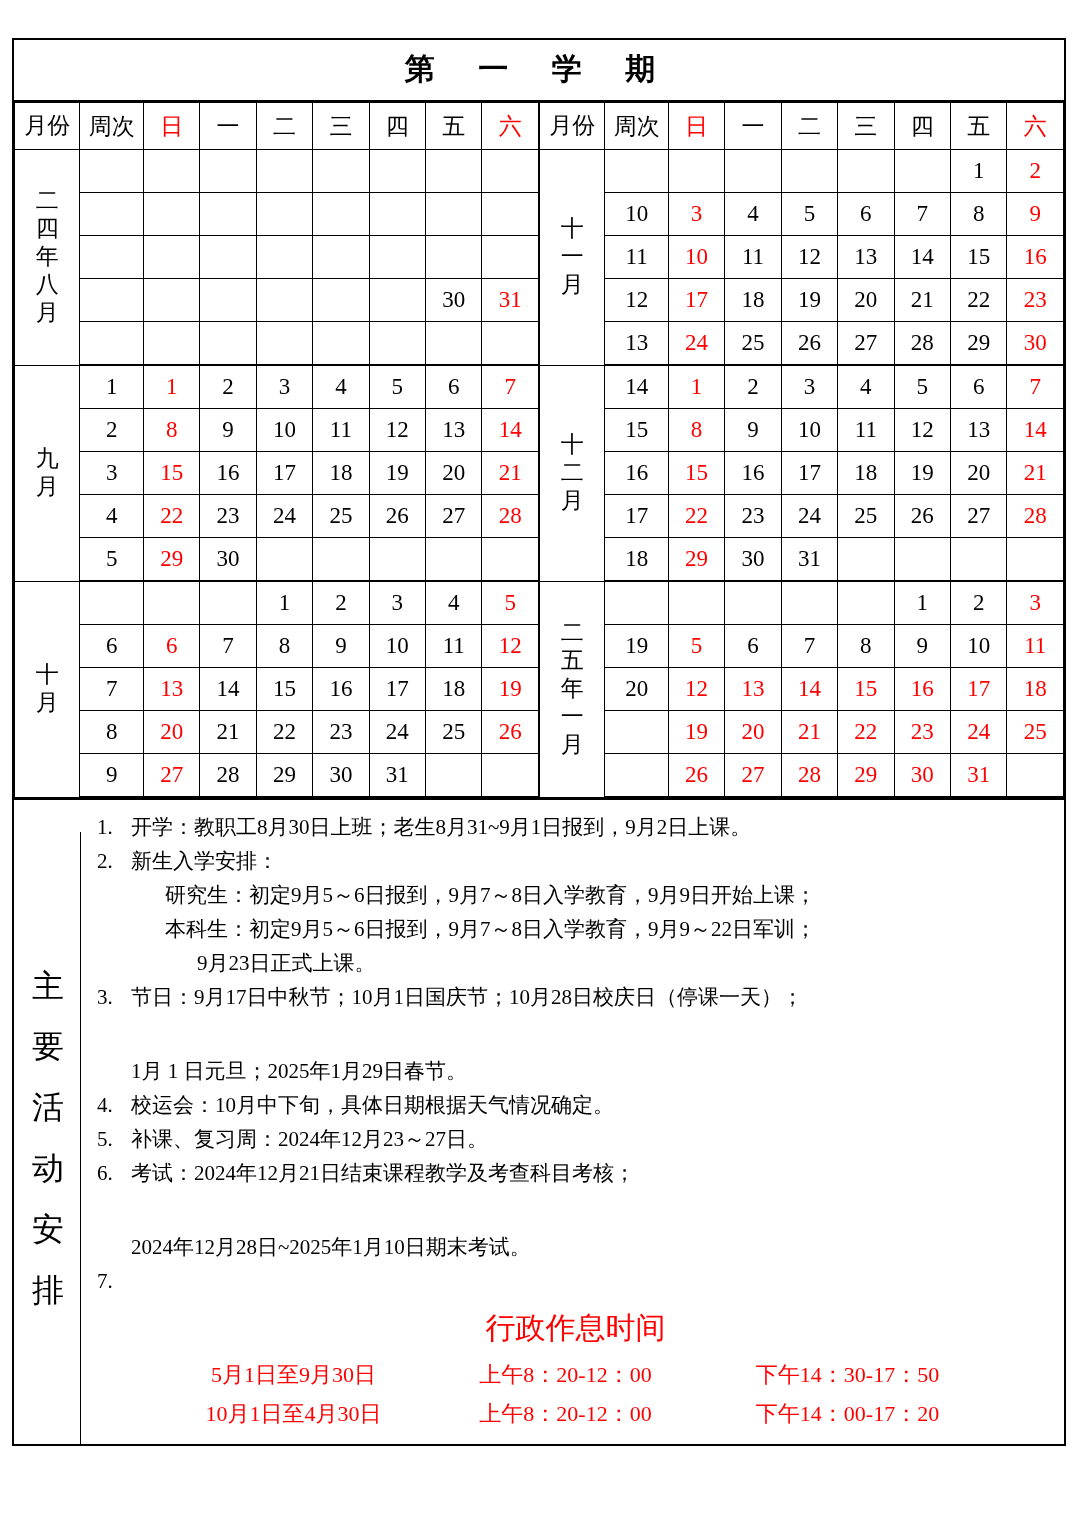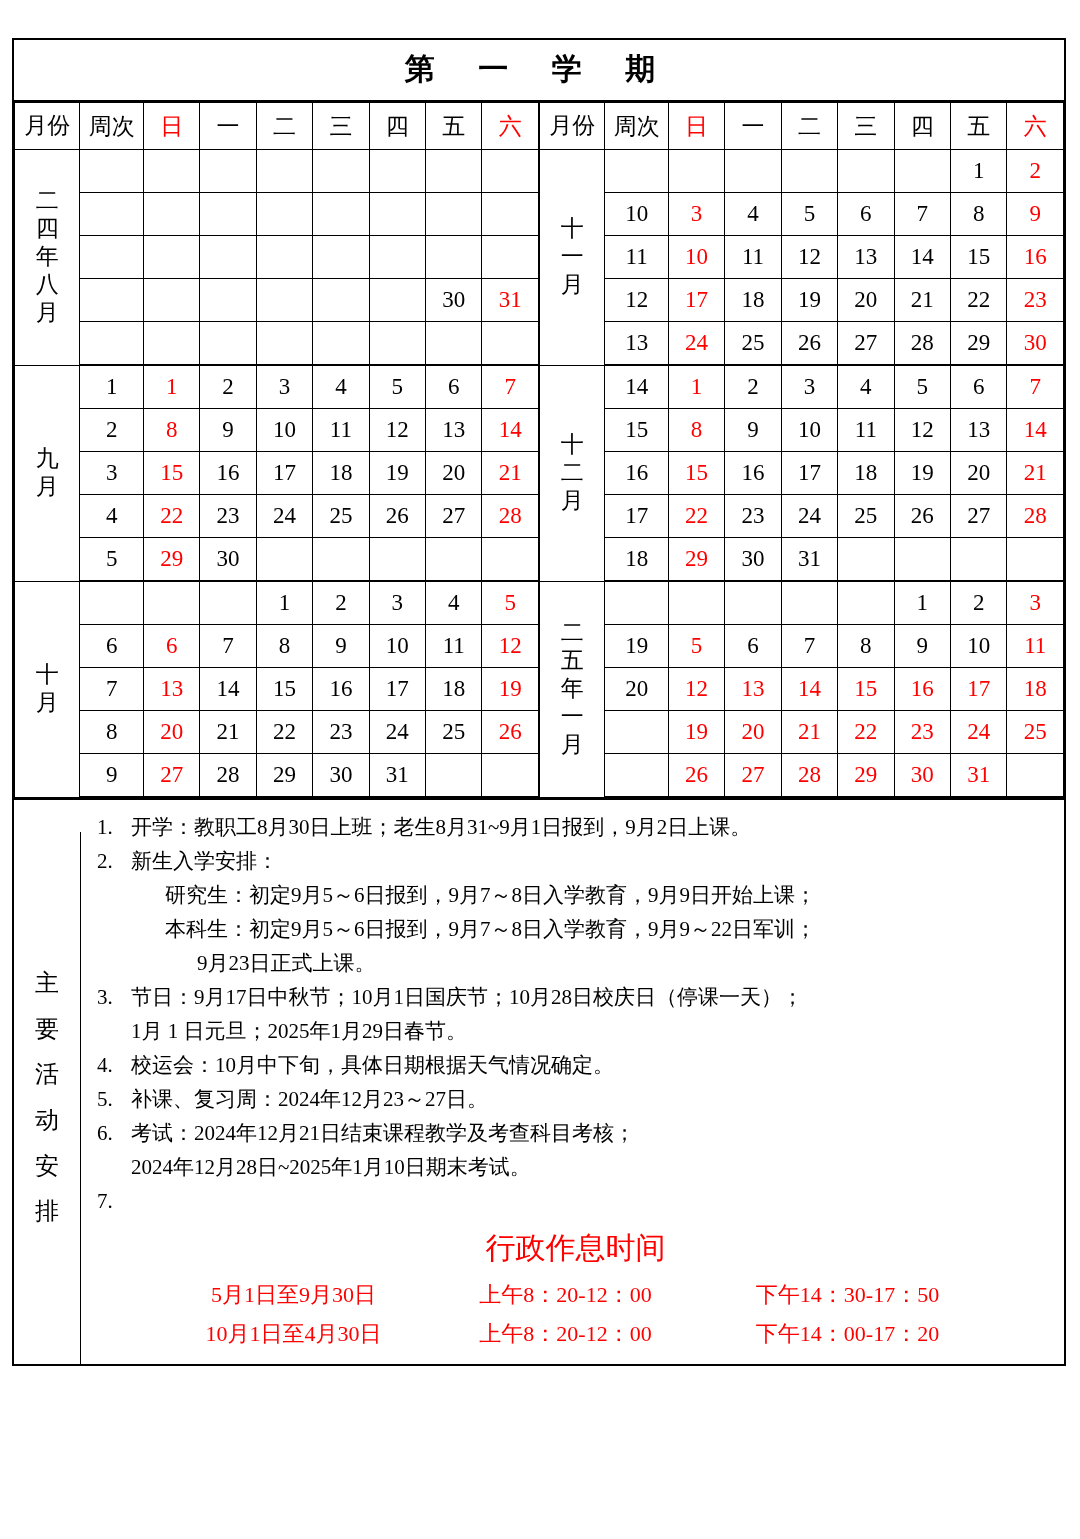--- a/index.html
+++ b/index.html
@@ -78,21 +78,21 @@
     display: flex;
     border-top: 2px solid #000;
   }
   .notes-label {
     width: 66px;
     min-width: 66px;
     border-right: 1px solid #000;
     display: flex;
     align-items: center;
     justify-content: center;
-    font-size: 24px;
+    font-size: 32px;
     margin-top: 32px;
   }
   .notes-label .vtext {
     width: 30px;
     line-height: 1.9;
     text-align: center;
   }
   .notes-body {
     flex: 1;
     padding: 10px 10px 12px 16px;
@@ -100,21 +100,21 @@
     line-height: 1.62;
   }
   .note-line {
     display: flex;
     white-space: nowrap;
   }
   .note-num {
     width: 34px;
     min-width: 34px;
   }
-  .note-indent-1 { padding-left: 34px; }
+  .note-indent-1 { padding-left: 34px; margin-top: 40px; }
   .note-indent-2 { padding-left: 68px; }
   .note-indent-3 { padding-left: 100px; }
   .sched-title {
     text-align: center;
     color: #ff0000;
     font-size: 30px;
     margin-top: 6px;
   }
   .sched-row {
     color: #ff0000;

